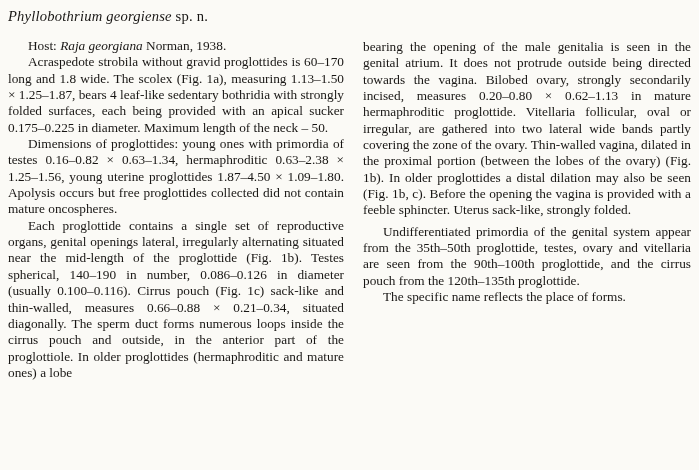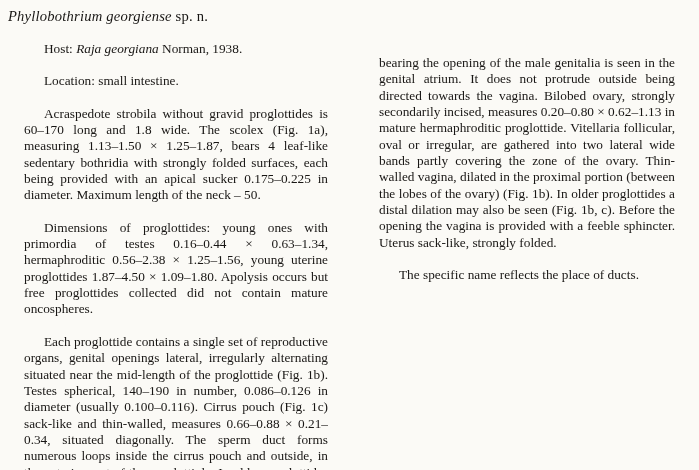--- a/index.html
+++ b/index.html
@@ -32,51 +32,51 @@
   .title {
     font-size: 14.6px;
     font-weight: normal;
     margin: 0 0 13px 0;
     line-height: 18px;
     letter-spacing: 0.2px;
   }
   .title i { font-style: italic; text-align: center; }
   .title .roman { font-style: normal; text-align: right; }
   p {
-    margin: 16px;
+    margin: 0;
     text-align: justify;
     text-justify: inter-word;
   }
   p.indent { text-indent: 20px; }
   p.space-before { margin-top: 5px; }
   i { font-style: italic; }
 </style>
 </head>
 <body>
 
 <div class="page">
 
   <div class="col col-left">
     <h1 class="title"><i>Phyllobothrium georgiense</i><span class="roman"> sp. n.</span></h1>
 
     <p class="indent"><span>Host: </span><i>Raja georgiana</i><span> Norman, 1938.</span></p>
 
 
-    <p class="indent">Location: small intestine.</p>
 
 
     <p class="indent">Acraspedote strobila without gravid proglottides is 60–170 long and 1.8 wide. The scolex (Fig. 1a), measuring 1.13–1.50 × 1.25–1.87, bears 4 leaf-like sedentary bothridia with strongly folded surfaces, each being provided with an apical sucker 0.175–0.225 in diameter. Maximum length of the neck – 50.</p>
 
-    <p class="indent">Dimensions of proglottides: young ones with primordia of testes 0.16–0.44 × 0.63–1.34, hermaphroditic 0.56–2.38 × 1.25–1.56, young uterine proglottides 1.87–4.50 × 1.09–1.80. Apolysis occurs but free proglottides collected did not contain mature oncospheres.</p>
+    <p class="indent">Dimensions of proglottides: young ones with primordia of testes 0.16–0.82 × 0.63–1.34, hermaphroditic 0.63–2.38 × 1.25–1.56, young uterine proglottides 1.87–4.50 × 1.09–1.80. Apolysis occurs but free proglottides collected did not contain mature oncospheres.</p>
 
     <p class="indent">Each proglottide contains a single set of reproductive organs, genital openings lateral, irregularly alternating situated near the mid-length of the proglottide (Fig. 1b). Testes spherical, 140–190 in number, 0.086–0.126 in diameter (usually 0.100–0.116). Cirrus pouch (Fig. 1c) sack-like and thin-walled, measures 0.66–0.88 × 0.21–0.34, situated diagonally. The sperm duct forms numerous loops inside the cirrus pouch and outside, in the anterior part of the proglottiole. In older proglottides (hermaphroditic and mature ones) a lobe</p>
   </div>
 
   <div class="col col-right">
     <p>bearing the opening of the male genitalia is seen in the genital atrium. It does not protrude outside being directed towards the vagina. Bilobed ovary, strongly secondarily incised, measures 0.20–0.80 × 0.62–1.13 in mature hermaphroditic proglottide. Vitellaria follicular, oval or irregular, are gathered into two lateral wide bands partly covering the zone of the ovary. Thin-walled vagina, dilated in the proximal portion (between the lobes of the ovary) (Fig. 1b). In older proglottides a distal dilation may also be seen (Fig. 1b, c). Before the opening the vagina is provided with a feeble sphincter. Uterus sack-like, strongly folded.</p>
 
 
+    <p class="indent space-before">Undifferentiated primordia of the genital system appear from the 35th–50th proglottide, testes, ovary and vitellaria are seen from the 90th–100th proglottide, and the cirrus pouch from the 120th–135th proglottide.</p>
 
-    <p class="indent">The specific name reflects the place of ducts.</p>
+    <p class="indent">The specific name reflects the place of forms.</p>
 
   </div>
 
 </div>
 
 </body></html>

